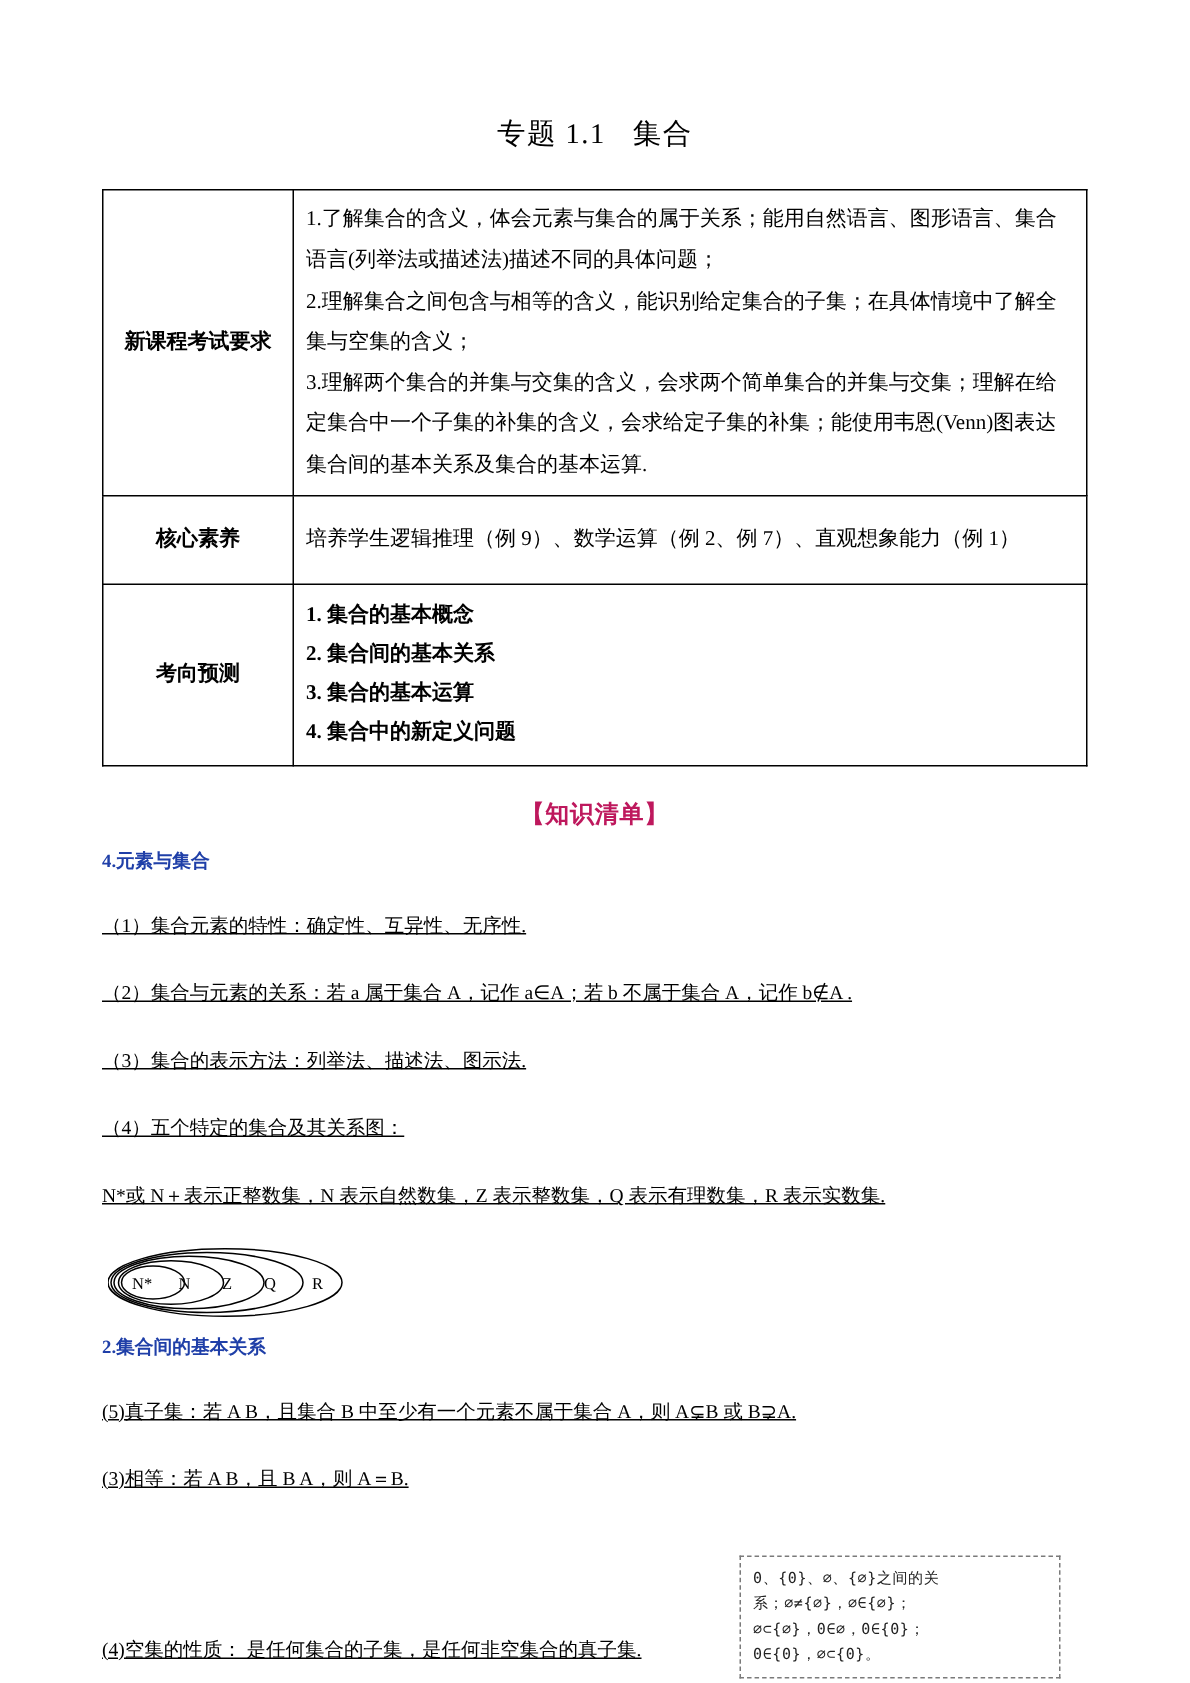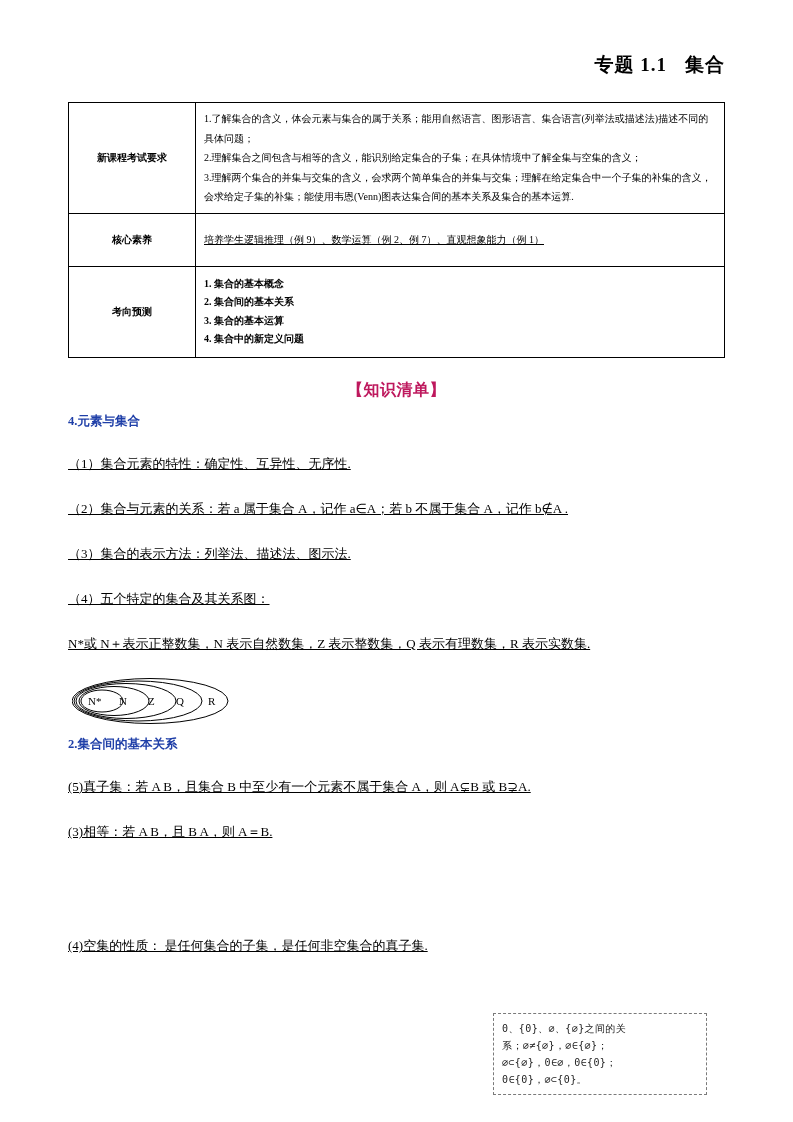--- a/index.html
+++ b/index.html
@@ -16,54 +16,54 @@
     overflow: hidden;
   }
   .page {
     position: relative;
     width: 793px;
     height: 1122px;
     box-sizing: border-box;
     padding: 0 68px;
   }
   .doc-title {
-    text-align: right;
+    text-align: center;
     font-family: "Liberation Serif", serif;
-    font-weight: bold;
+    font-weight: normal;
     font-size: 19px;
-    margin-top: 52px;
+    margin-top: 76px;
     letter-spacing: 1px;
   }
   .doc-title .sp { display:inline-block; width:18px; }
 
   table.req {
     border-collapse: collapse;
     width: 657px;
     margin: 24px 0 0 0;
     table-layout: fixed;
   }
   table.req td {
     border: 1px solid #000;
     vertical-align: middle;
     padding: 6px 8px;
-    font-size: 10px;
+    font-size: 14px;
     line-height: 2.0;
   }
   td.label {
     width: 110px;
     text-align: center;
     font-weight: bold;
     font-size: 12.5px;
     line-height: 1.6;
   }
   td.body p {
     margin: 0;
   }
   td.body.tight { line-height: 1.95; }
-  td.body.single { line-height: 1.6; padding: 18px 8px; text-decoration: underline; }
+  td.body.single { line-height: 1.6; padding: 18px 8px; }
   td.body.list { line-height: 1.85; padding: 8px 8px; font-weight: bold; }
 
   .section-head {
     text-align: center;
     color: #be185d;
     font-weight: bold;
     font-size: 16px;
     margin: 22px 0 10px 0;
     letter-spacing: 0.5px;
   }

